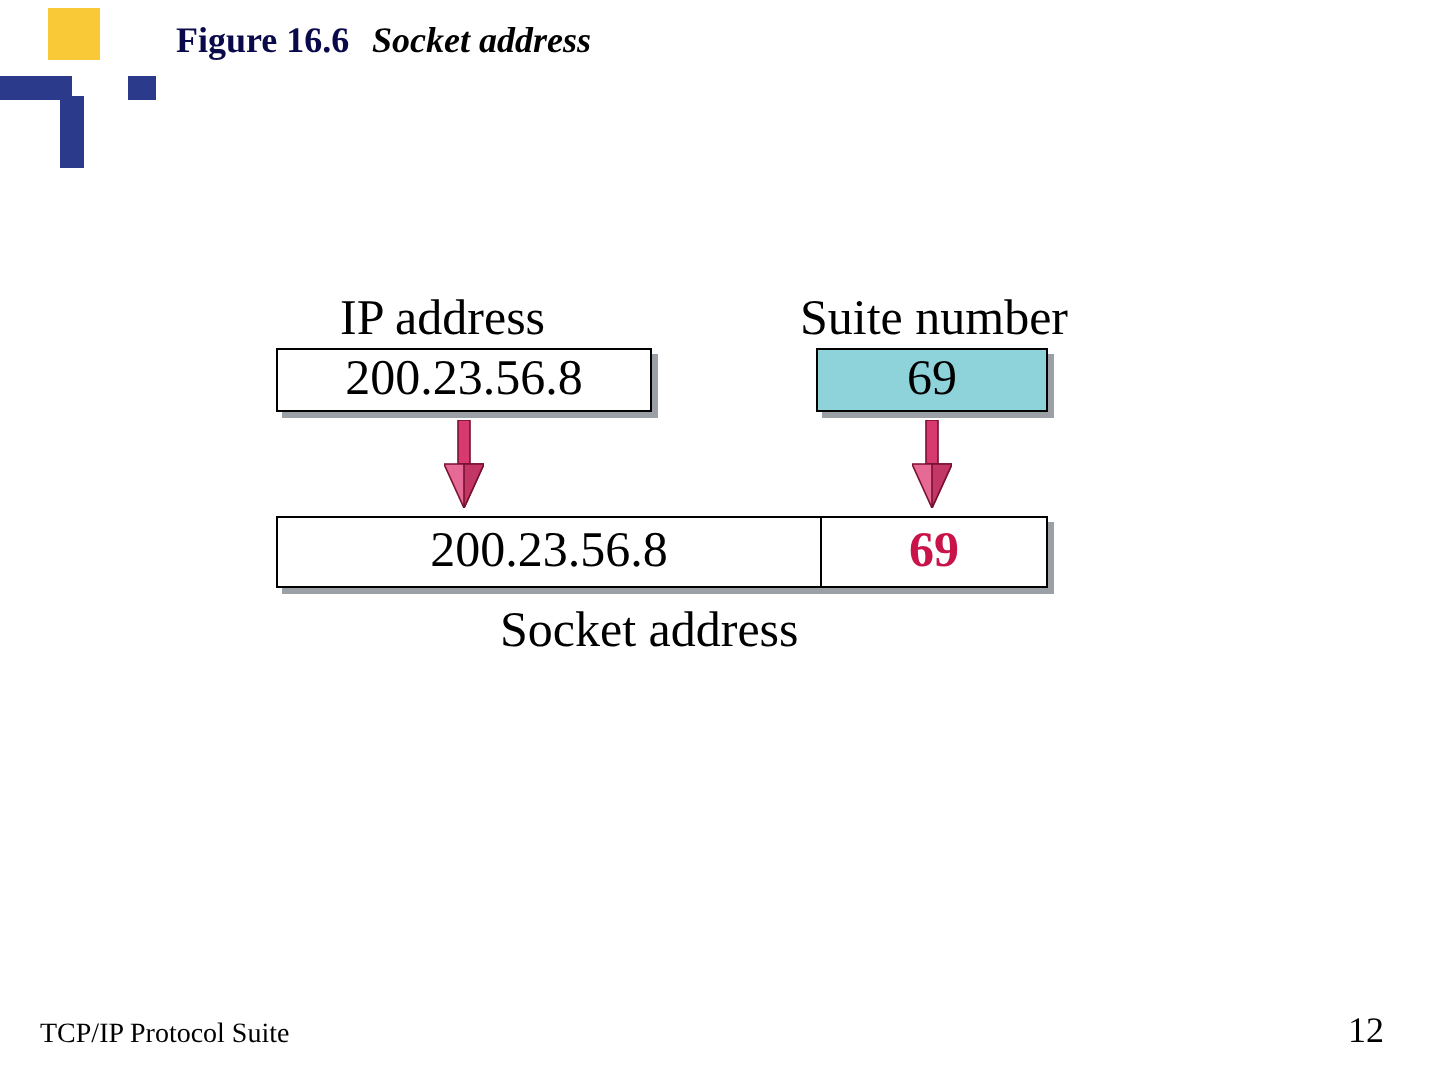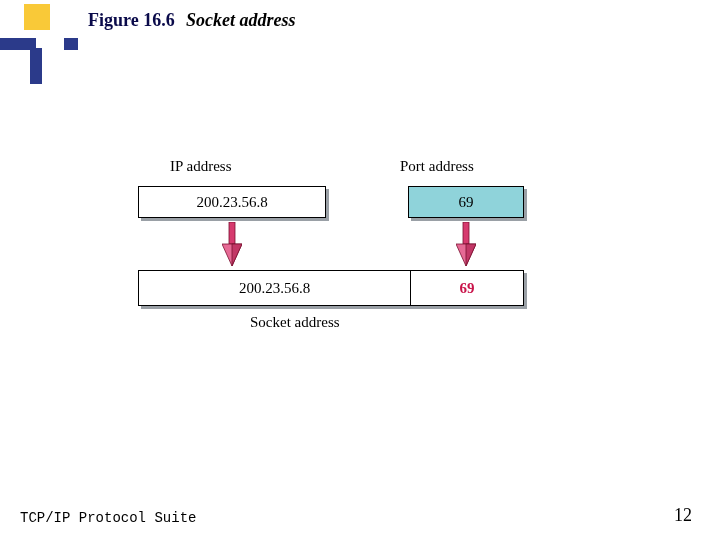--- a/index.html
+++ b/index.html
@@ -51,23 +51,23 @@
     position: absolute;
     left: 186px; top: 10px;
     font-weight: bold;
     font-style: italic;
     font-size: 18px;
     color: #000;
   }
   
   .diagram {
     position: absolute;
-    left: 130px; top: 158px;
+    left: 130px; top: 146px;
     width: 460px; height: 230px;
-    font-size: 15px;
+    font-size: 25px;
   }
   .lbl-ip {
     position: absolute;
     left: 40px; top: 0;
   }
   .lbl-port {
     position: absolute;
     left: 270px; top: 0;
   }
   .box {
@@ -119,21 +119,21 @@
     font-weight: 600;
   }
   .lbl-socket {
     position: absolute;
     left: 120px; top: 156px;
   }
   
   .footer-left {
     position: absolute;
     left: 20px; bottom: 14px;
-    font-family: Liberation Mono, monospace;
+    font-family: Liberation Serif, serif;
     font-size: 14px;
     margin-top: 48px;
   }
   .footer-right {
     position: absolute;
     right: 28px; bottom: 14px;
     font-family: Liberation Serif, serif;
     font-size: 18px;
   }
 </style>
@@ -144,21 +144,21 @@
 <div class="hdr-bar-top"></div>
 <div class="hdr-square-white"></div>
 <div class="hdr-bar-left"></div>
 
 <div class="figure-label">Figure 16.6</div>
 <div class="figure-title">Socket address</div>
 
 <div class="diagram">
 
   <div class="lbl-ip">IP address</div>
-  <div class="lbl-port">Port address</div>
+  <div class="lbl-port">Suite number</div>
 
   <div class="box box-ip">200.23.56.8</div>
   <div class="box box-port">69</div>
 
   <div class="arrow arrow-left">
     <svg viewBox="0 0 20 44">
       <rect x="7" y="0" width="6" height="22" fill="#d63a6e" stroke="#7a1030" stroke-width="0.8"></rect>
       <polygon points="10,44 0,22 20,22" fill="#e66a95" stroke="#7a1030" stroke-width="0.8"></polygon>
       <polygon points="10,44 10,22 20,22" fill="#c23766" stroke="#7a1030" stroke-width="0.8"></polygon>
     </svg>

